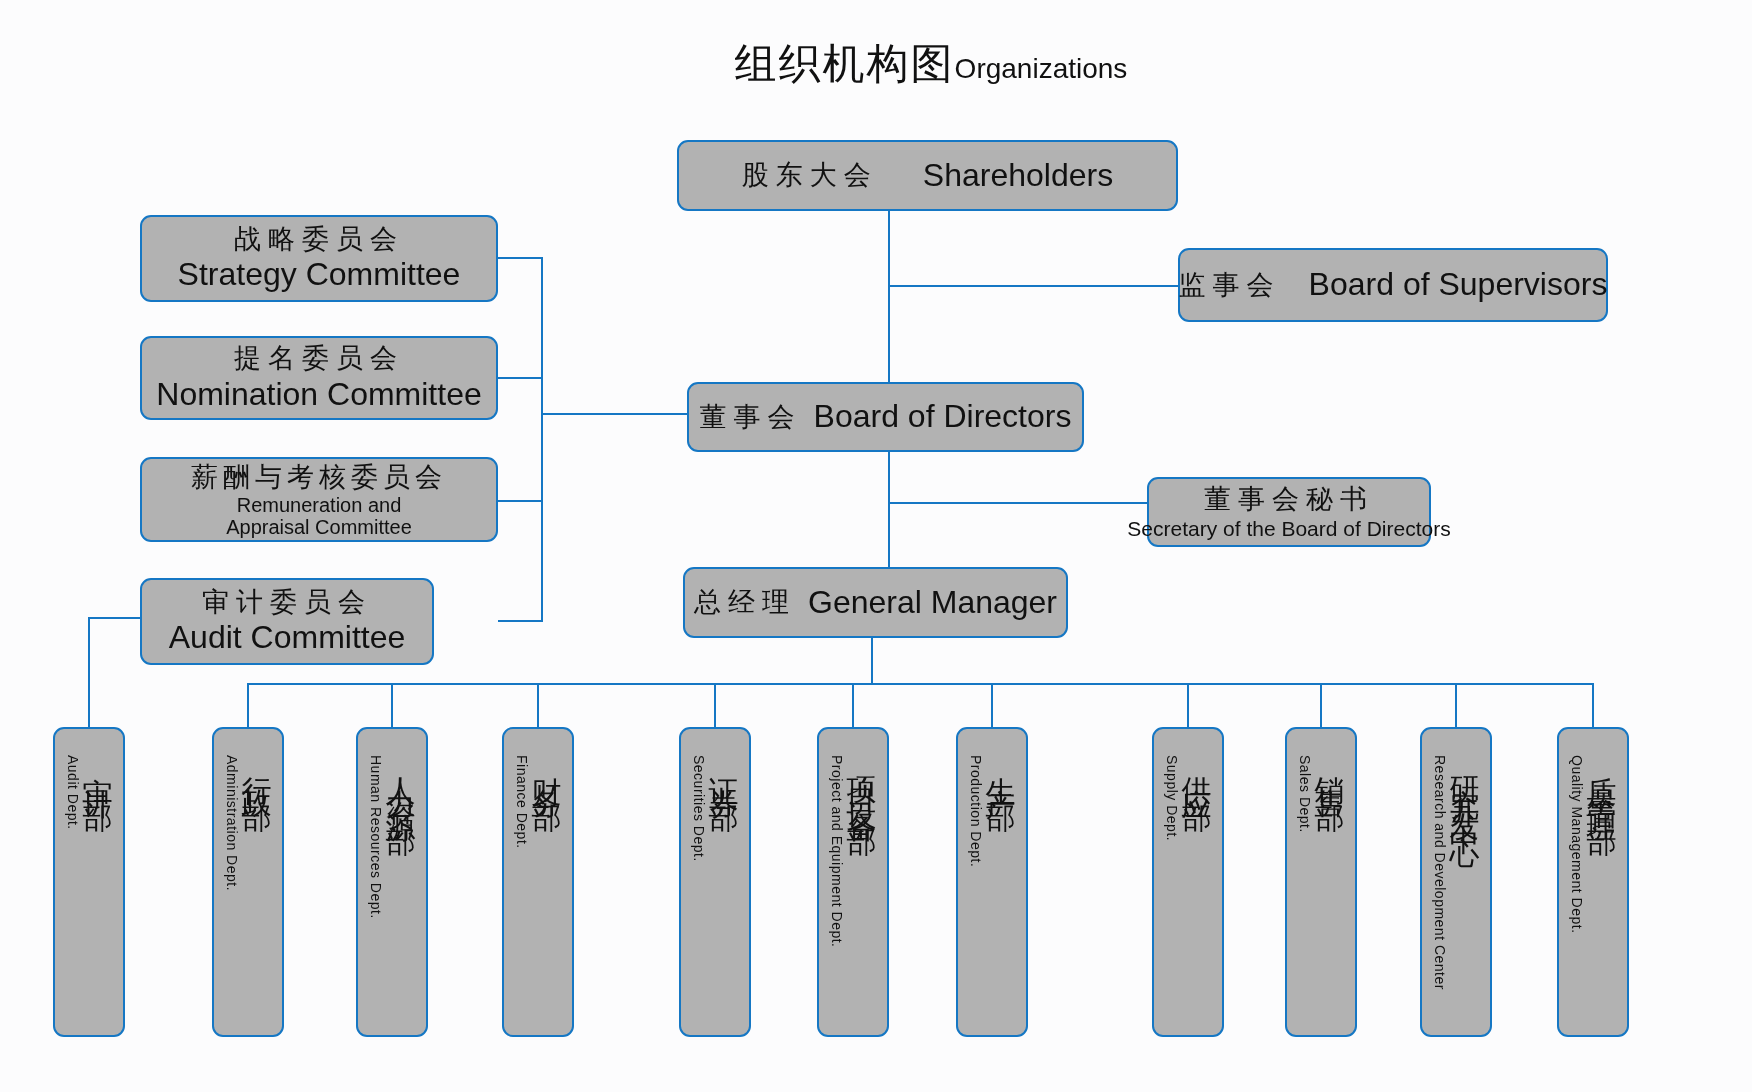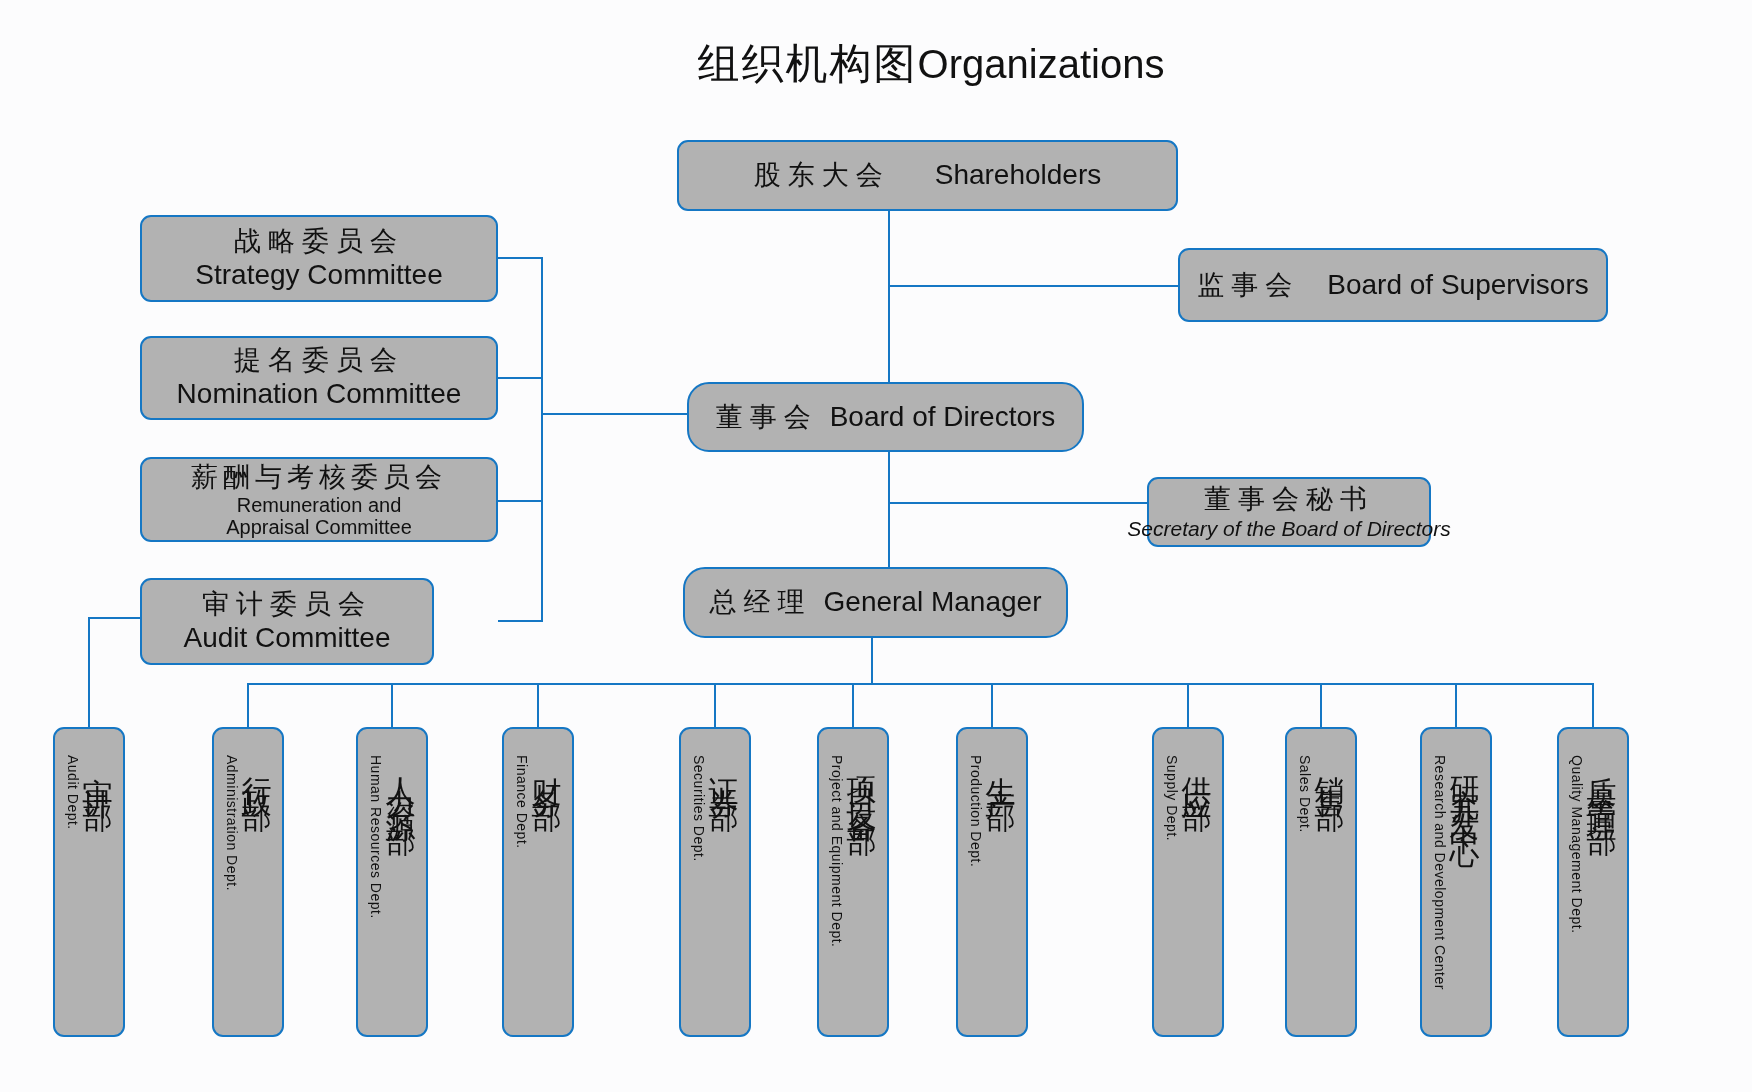--- a/index.html
+++ b/index.html
@@ -7,39 +7,39 @@
     position:relative;width:1752px;height:1092px;overflow:hidden;
     background:#fcfcfd;
     font-family:"Liberation Sans","DejaVu Sans",sans-serif;
     color:#111;
   }
   .title{
     position:absolute;top:36px;left:110px;width:1642px;
     text-align:center;white-space:nowrap;
   }
   .title .t-zh{font-size:42px;letter-spacing:2px;}
-  .title .t-en{font-size:40px;}
+  .title .t-en{font-size:28px;}
   .node{
     position:absolute;
     background:#b2b2b2;
     border:2.5px solid #1577c4;
     border-radius:11px;
     box-sizing:border-box;
     display:flex;flex-direction:column;justify-content:center;align-items:center;
     font-size:27px;line-height:1.22;
     text-align:center;white-space:nowrap;
   }
   .node .zh{letter-spacing:7px;}
-  .node .en{letter-spacing:0;font-size:28px;}
+  .node .en{letter-spacing:0;font-size:32px;}
   .row{display:flex;flex-direction:row;align-items:center;justify-content:center;}
   .gap-lg{gap:45px;}
   .gap-md{gap:28px;}
-  .gap-sm{gap:12px;border-radius:22px;}
+  .gap-sm{gap:12px;}
   .en-small{font-size:20px !important;line-height:1.12;}
-  .en-sec{font-size:21px !important;font-style:italic;}
+  .en-sec{font-size:21px !important;}
   .line{position:absolute;background:#1577c4;}
   .line.h{height:2px;}
   .line.v{width:2px;}
   .dept{
     position:absolute;top:727px;width:72px;height:310px;
     background:#b2b2b2;border:2.5px solid #1577c4;border-radius:11px;
     box-sizing:border-box;
     display:flex;flex-direction:row;justify-content:center;align-items:flex-start;
     gap:3px;padding-top:24px;
   }

